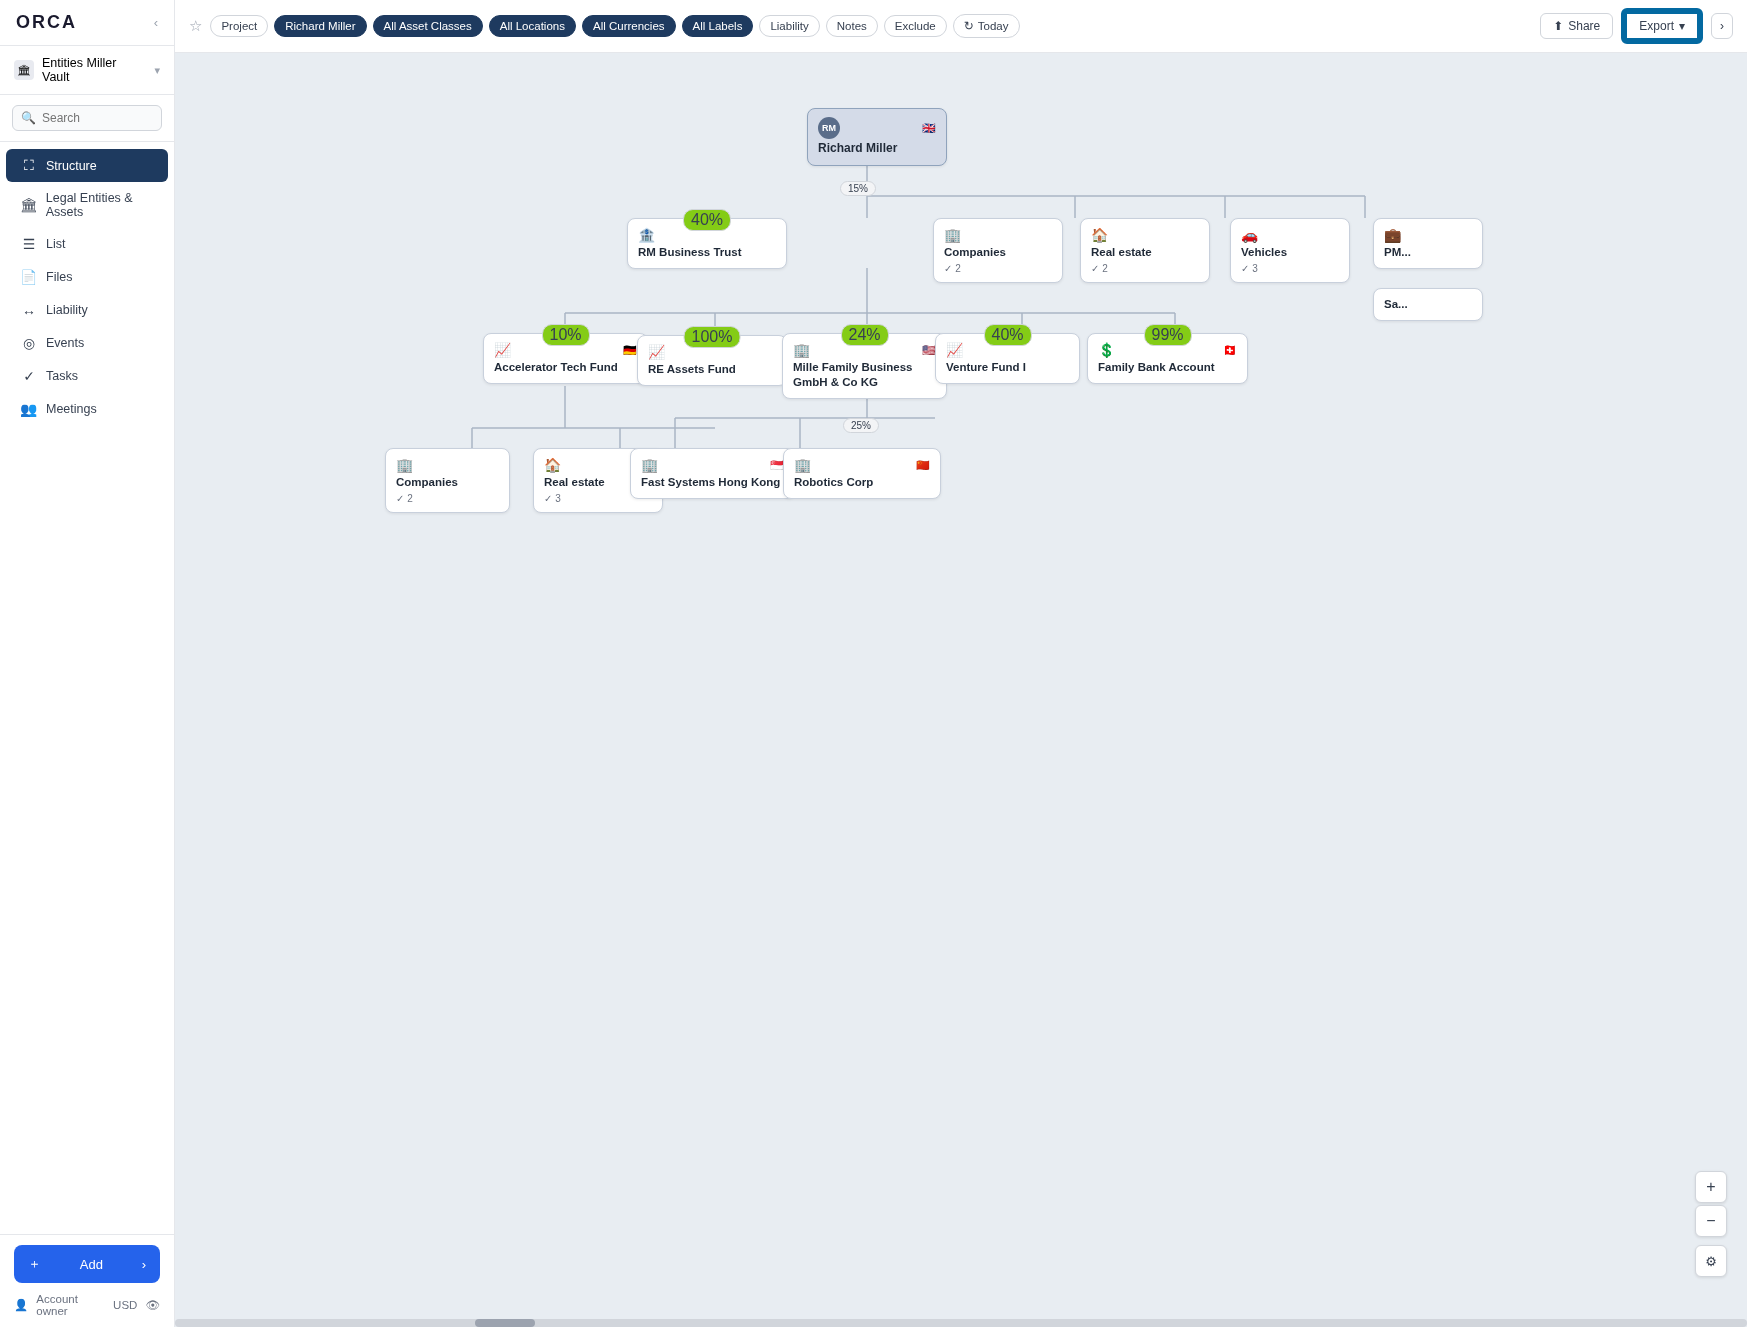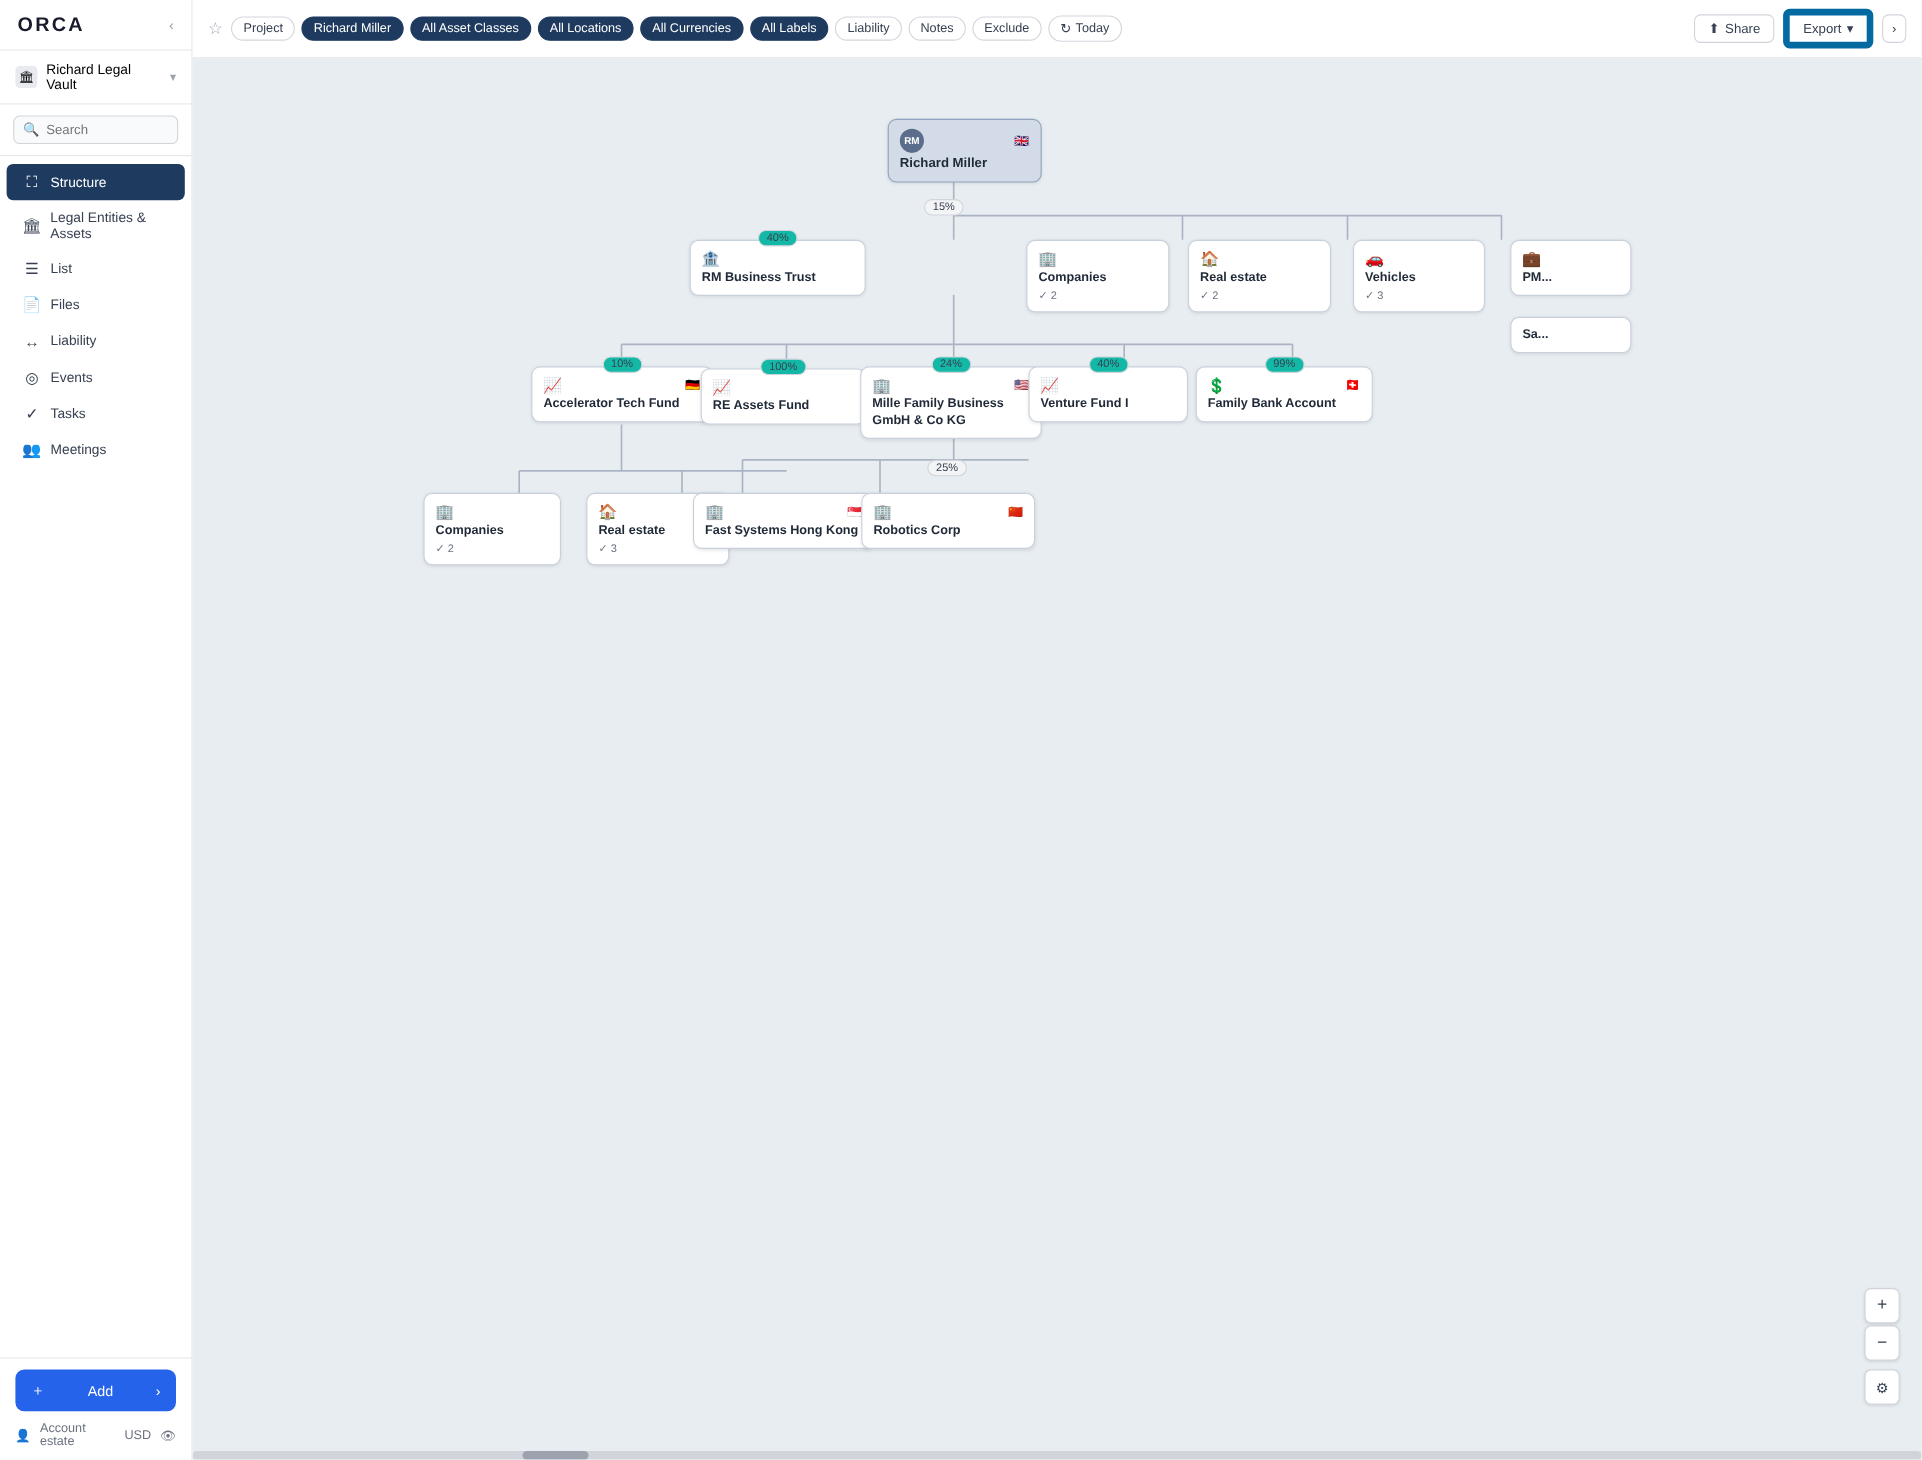--- a/index.html
+++ b/index.html
@@ -168,25 +168,25 @@
     }
     .node-header { display: flex; align-items: center; gap: 6px; margin-bottom: 2px; }
     .node-icon { font-size: 14px; }
     .node-flag { font-size: 11px; margin-left: auto; }
     .node-title { font-size: 11.5px; font-weight: 700; color: #1f2937; line-height: 1.3; }
     .node-badge {
       position: absolute;
       top: -10px;
       left: 50%;
       transform: translateX(-50%);
-      background: #14b8a6;
+      background: #84cc16;
       border: 1px solid #d1d5db;
       border-radius: 10px;
       padding: 1px 7px;
-      font-size: 10px;
+      font-size: 16px;
       color: #374151;
       white-space: nowrap;
     }
     .node-count {
       font-size: 10px;
       color: #6b7280;
       display: flex;
       align-items: center;
       gap: 2px;
       margin-top: 3px;
@@ -266,21 +266,21 @@
 </head>
 <body>
 
 <div class="sidebar">
   <div class="sidebar-logo">
     <span class="logo-text">ORCA</span>
     <span style="font-size:13px;color:#9ca3af;cursor:pointer;">‹</span>
   </div>
   <div class="sidebar-vault">
     <div class="vault-icon">🏛</div>
-    <span class="vault-name">Richard Legal Vault</span>
+    <span class="vault-name">Entities Miller Vault</span>
     <span style="color:#9ca3af;font-size:11px;">▾</span>
   </div>
   <div class="sidebar-search">
     <div class="search-input-wrap">
       <span style="color:#9ca3af;font-size:12px;">🔍</span>
       <input type="text" placeholder="Search" style="">
     </div>
   </div>
   <div class="sidebar-nav">
     <div class="nav-item active">
@@ -317,21 +317,21 @@
     </div>
   </div>
   <div class="sidebar-bottom">
     <div class="add-btn">
       <span>＋</span>
       <span>Add</span>
       <span>›</span>
     </div>
     <div class="account-row">
       <span>👤</span>
-      <span>Account estate</span>
+      <span>Account owner</span>
       <span>USD</span>
       <span style="margin-left:auto;">👁</span>
     </div>
   </div>
 </div>
 
 <div class="main">
 
   <div class="topbar">
     <span class="topbar-star">☆</span>

